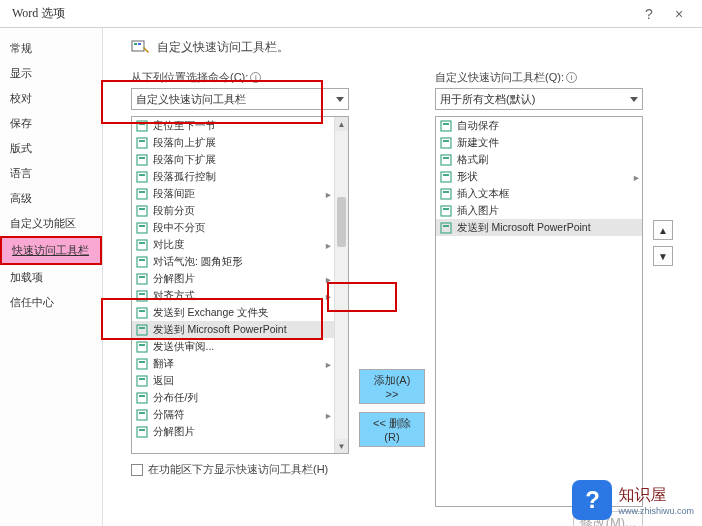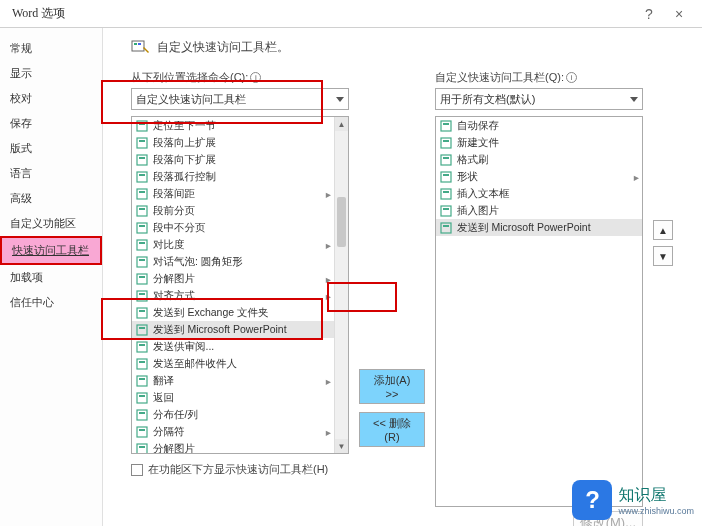--- a/index.html
+++ b/index.html
@@ -40,21 +40,21 @@
 .updown-btn { width: 20px; height: 20px; border: 1px solid #aaa; display: flex; align-items: center; justify-content: center; font-size: 10px; color: #333; background: #fdfdfd; }
 .bottom-row { display: flex; align-items: center; gap: 6px; font-size: 11px; color: #444; margin-top: 6px; }
 .small-btn { border: 1px solid #aaa; padding: 2px 6px; background: #fdfdfd; font-size: 13px; display: inline-flex; align-items: center; gap: 3px; }
 .small-btn.disabled { color: #aaa; border-color: #ccc; }
 .checkbox-row { margin-top: 8px; display: flex; align-items: center; gap: 5px; font-size: 11px; color: #444; }
 .checkbox { width: 12px; height: 12px; border: 1px solid #888; background: #fff; }
 .watermark { position: absolute; right: 8px; bottom: 6px; display: flex; align-items: center; gap: 6px; }
 .wm-icon { width: 40px; height: 40px; background: #2b78e4; border-radius: 8px; display: flex; align-items: center; justify-content: center; }
 .wm-q { color: #fff; font-size: 24px; font-weight: bold; }
 .wm-text { display: flex; flex-direction: column; }
-.wm-main { font-size: 16px; color: #0f766e; font-weight: 500; }
+.wm-main { font-size: 16px; color: #7f1d1d; font-weight: 500; }
 .wm-sub { font-size: 9px; color: #5a7a9a; }
 .redbox-dd { position: absolute; border: 2px solid #d40000; pointer-events: none; }
 </style>
 </head>
 <body>
 
 <div class="titlebar">
   <span class="title">Word 选项</span>
   <div class="btns">
     <div class="btn">?</div>
@@ -200,27 +200,20 @@
                   <rect x="2" y="2" width="10" height="10" fill="none" stroke="#4a8" stroke-width="1.2"></rect>
                   <rect x="4" y="4" width="6" height="2" fill="#4a8"></rect>
                 </svg>
                 <span>发送供审阅...</span>
               </div>
               <div class="list-item">
                 <svg viewBox="0 0 14 14" class="list-icon">
                   <rect x="2" y="2" width="10" height="10" fill="none" stroke="#4a8" stroke-width="1.2"></rect>
                   <rect x="4" y="4" width="6" height="2" fill="#4a8"></rect>
                 </svg>
-                <span>发送至邮件收件人</span>
-              </div>
-              <div class="list-item">
-                <svg viewBox="0 0 14 14" class="list-icon">
-                  <rect x="2" y="2" width="10" height="10" fill="none" stroke="#4a8" stroke-width="1.2"></rect>
-                  <rect x="4" y="4" width="6" height="2" fill="#4a8"></rect>
-                </svg>
                 <span>翻译</span>
                 <span style="margin-left: auto; color: rgb(136, 136, 136);"> ▸</span>
               </div>
               <div class="list-item">
                 <svg viewBox="0 0 14 14" class="list-icon">
                   <rect x="2" y="2" width="10" height="10" fill="none" stroke="#4a8" stroke-width="1.2"></rect>
                   <rect x="4" y="4" width="6" height="2" fill="#4a8"></rect>
                 </svg>
                 <span>返回</span>
               </div>

